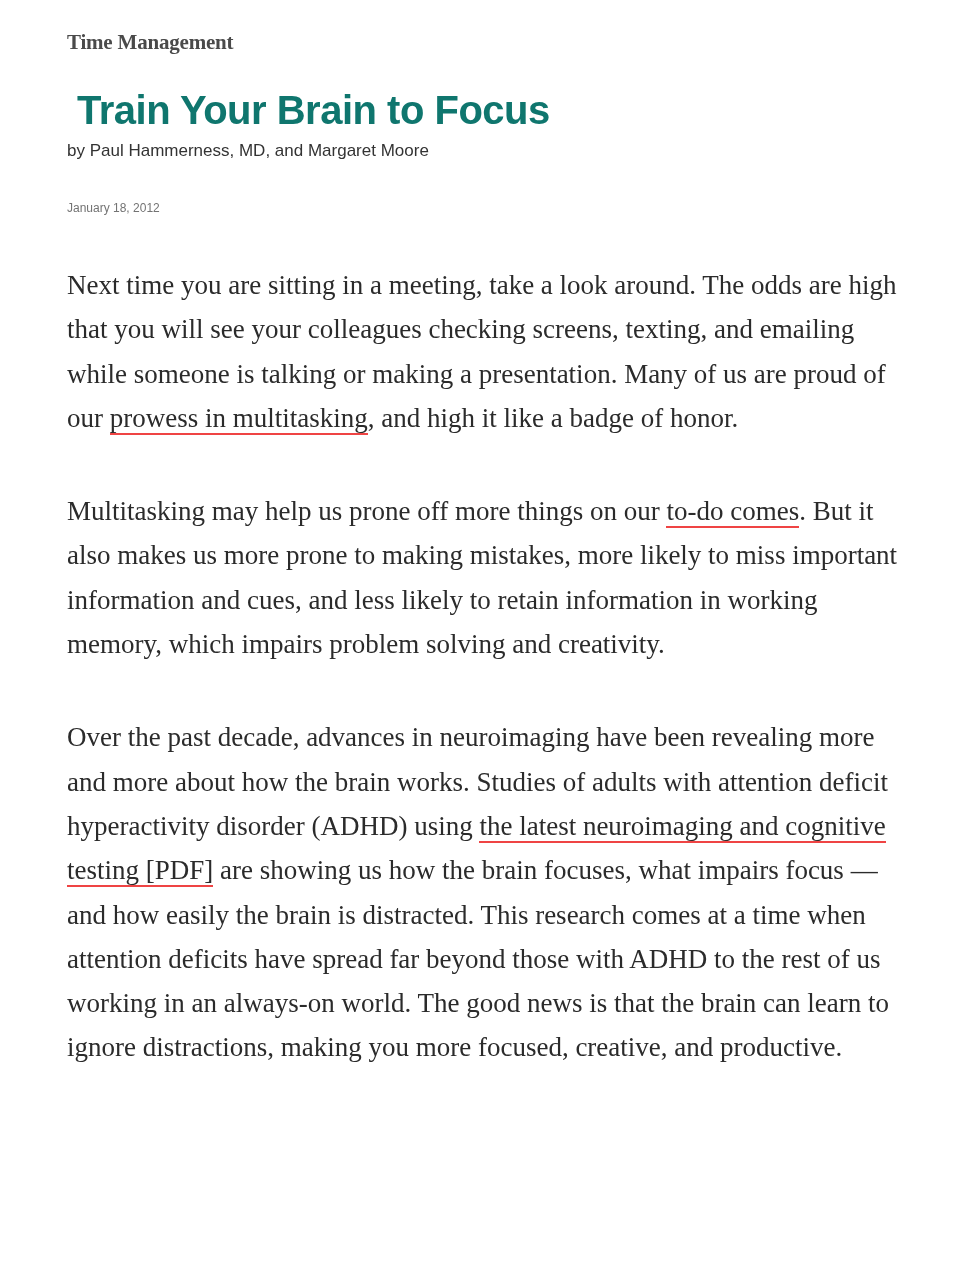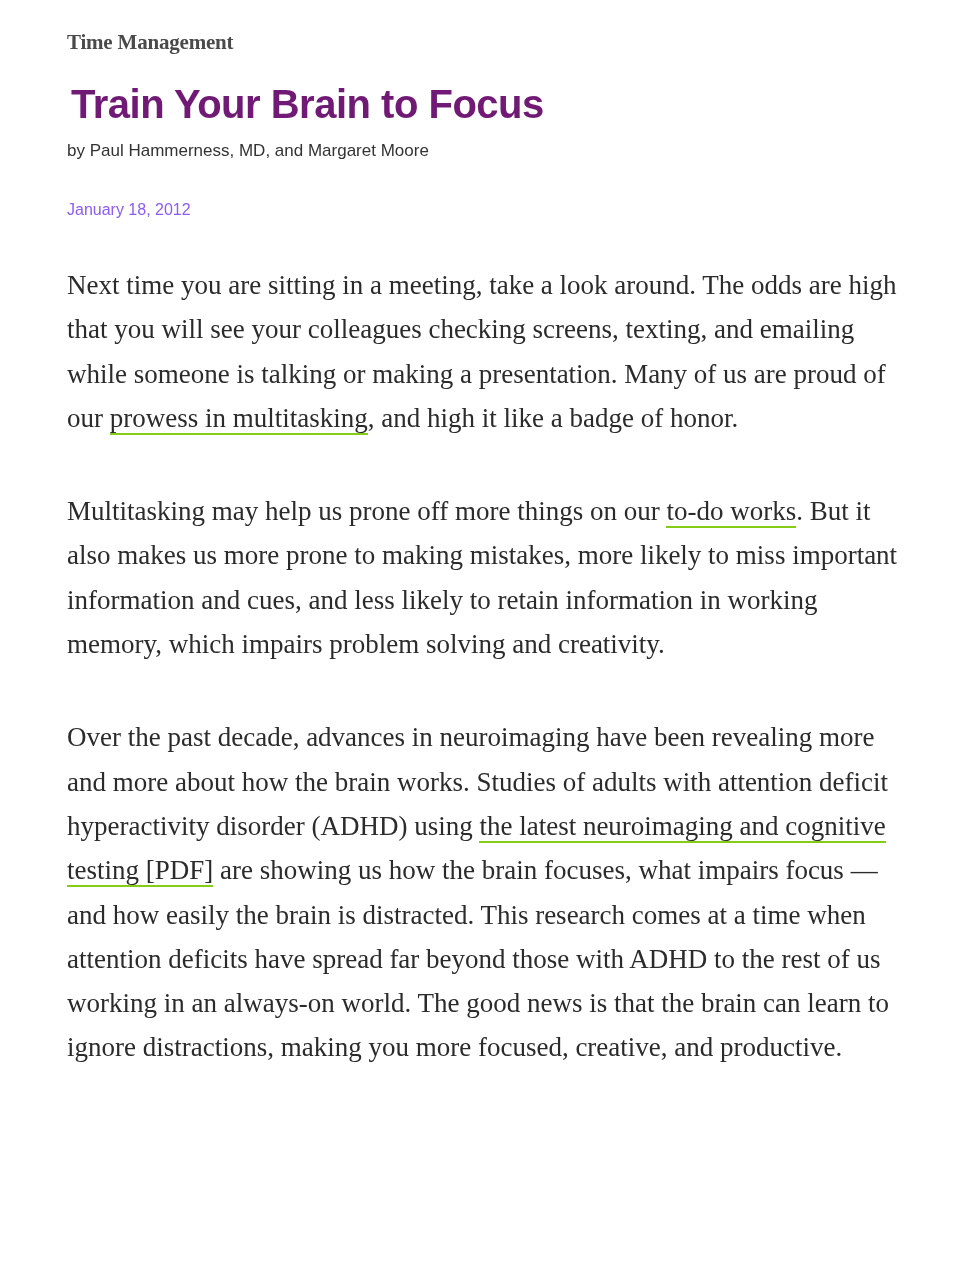--- a/index.html
+++ b/index.html
@@ -4,49 +4,49 @@
 <style>
   html, body { margin:0; padding:0; background:#ffffff; }
   body { width:960px; height:1280px; overflow:hidden; position:relative; }
   .page { position:absolute; left:67px; top:0; width:840px; }
   .category {
     position:absolute; top:30px; left:0;
     font-family:Liberation Serif, serif; font-weight:700;
     font-size:21px; color:#4a4a4a; letter-spacing:-0.2px;
   }
   .title {
-    position:absolute; top:78px; left:0; margin:4px;
+    position:absolute; top:78px; left:0; margin:10px;
     font-family:"Liberation Sans", sans-serif; font-weight:700;
-    font-size:40px; color:#701a75; letter-spacing:-0.5px; white-space:nowrap;
+    font-size:40px; color:#0f766e; letter-spacing:-0.5px; white-space:nowrap;
   }
   .byline {
     position:absolute; top:141px; left:0;
     font-family:"Liberation Sans", sans-serif; font-size:17px; color:#333333; white-space:nowrap;
   }
   .date {
     position:absolute; top:201px; left:0;
-    font-family:"Liberation Sans", sans-serif; font-size:16px; color:#8b5cf6; white-space:nowrap;
+    font-family:"Liberation Sans", sans-serif; font-size:12px; color:#737373; white-space:nowrap;
   }
   .body {
     position:absolute; top:263px; left:0; width:840px;
     font-family:"Liberation Serif", serif; font-size:27px; line-height:44.3px; color:#2b2b2b;
   }
   .body p { margin:0 0 49px 0; }
   .link {
     color:#2b2b2b; text-decoration:none;
-    border-bottom:2px solid #84cc16; cursor:pointer;
+    border-bottom:2px solid #ef4444; cursor:pointer;
   }
 </style>
 </head>
 <body>
 
 <div class="page">
   <div class="category">Time Management</div>
   <h1 class="title">Train Your Brain to Focus</h1>
   <div class="byline">by Paul Hammerness, MD, and Margaret Moore</div>
   <div class="date">January 18, 2012</div>
 
   <div class="body">
     <p><span>Next time you are sitting in a meeting, take a look around. The odds are high that you will see your colleagues checking screens, texting, and emailing while someone is talking or making a presentation. Many of us are proud of our </span><a class="link">prowess in multitasking</a><span>, and high it like a badge of honor.</span></p>
-    <p><span>Multitasking may help us prone off more things on our </span><a class="link">to-do works</a><span>. But it also makes us more prone to making mistakes, more likely to miss important information and cues, and less likely to retain information in working memory, which impairs problem solving and creativity.</span></p>
+    <p><span>Multitasking may help us prone off more things on our </span><a class="link">to-do comes</a><span>. But it also makes us more prone to making mistakes, more likely to miss important information and cues, and less likely to retain information in working memory, which impairs problem solving and creativity.</span></p>
     <p><span>Over the past decade, advances in neuroimaging have been revealing more and more about how the brain works. Studies of adults with attention deficit hyperactivity disorder (ADHD) using </span><a class="link">the latest neuroimaging and cognitive testing [PDF]</a><span> are showing us how the brain focuses, what impairs focus — and how easily the brain is distracted. This research comes at a time when attention deficits have spread far beyond those with ADHD to the rest of us working in an always-on world. The good news is that the brain can learn to ignore distractions, making you more focused, creative, and productive.</span></p>
   </div>
 </div>
 
 </body></html>

